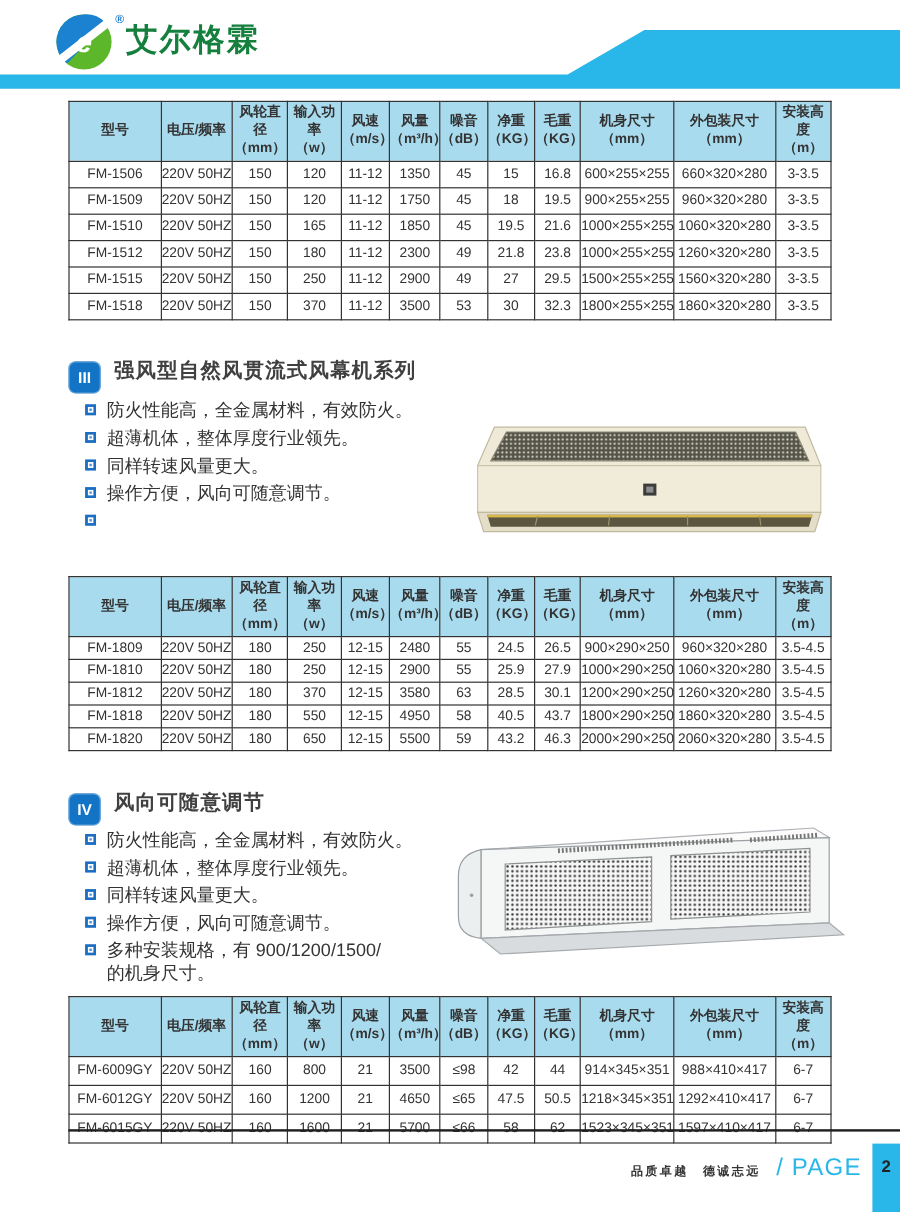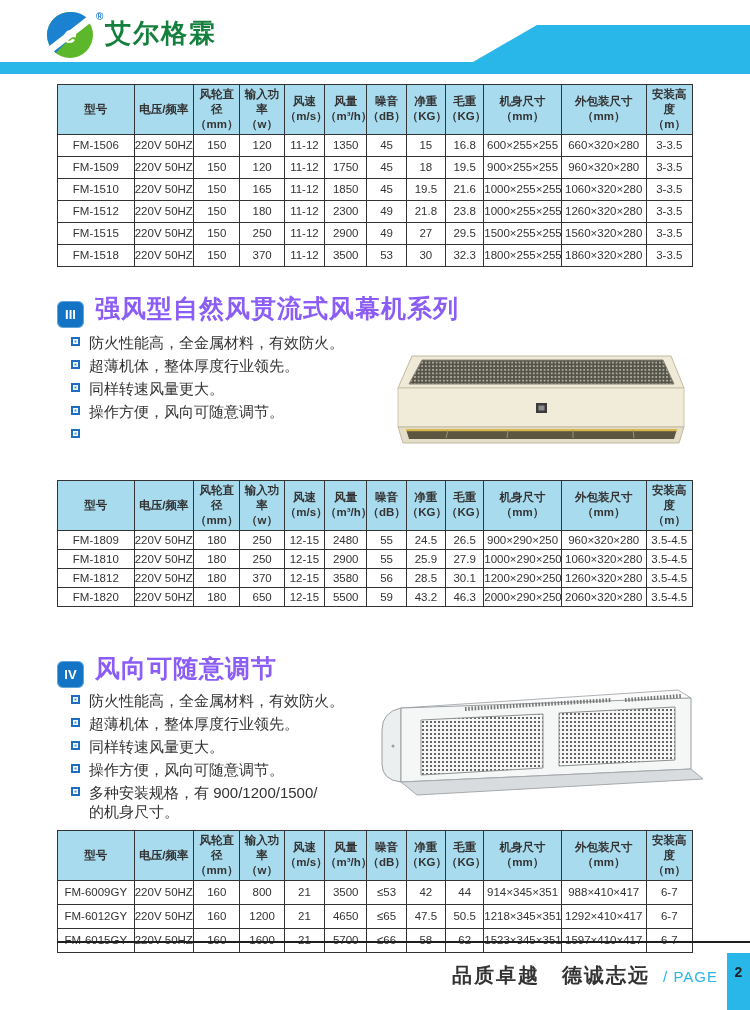--- a/index.html
+++ b/index.html
@@ -26,40 +26,40 @@
   .tbl-1 { left:57px; top:84px; }
   .tbl-2 { left:57px; top:480px; }
   .tbl-3 { left:57px; top:830px; }
 
   
   .sec-head { position:absolute; left:57px; display:flex; align-items:center; gap:11px; }
   .sec-head-3 { top:289px; } .sec-head-4 { top:649px; }
   .sec-badge { width:27px; height:27px; background:#1373c5; border-radius:6px; color:#fff;
                font-size:13px; font-weight:bold; display:flex; align-items:center; justify-content:center;
                box-shadow:inset 0 0 0 1px rgba(255,255,255,.35);margin-top:12px; }
-  .sec-title { font-size:25px; font-weight:bold; color:#8b5cf6; letter-spacing:1px; }
+  .sec-title { font-size:17px; font-weight:bold; color:#404040; letter-spacing:1px; }
 
   
   .features { position:absolute; left:71px; width:322px; }
   .features-3 { top:333px; } .features-4 { top:691px; }
   .bullet-row { display:flex; align-items:flex-start; margin-bottom:4px; }
   .bullet { flex:0 0 auto; width:9px; height:9px; margin:4px 9px 0 0; background:#4d94d8;
             border:2px solid #1b6ec2; box-shadow:inset 0 0 0 1.5px #fff; }
   .bullet-text { font-size:15px; color:#333; line-height:19px; white-space:pre-line; }
 
   
   .product { position:absolute; }
   .product-1 { left:388px; top:350px; }
   .product-2 { left:373px; top:676px; }
 
   
   .footer-rule { position:absolute; left:57px; top:941px; width:693px; height:2px; background:#1f1f1f; }
   .footer-text { position:absolute; top:962px; right:32px; display:flex; align-items:baseline; gap:13px; }
-  .footer-slogan { font-size:20px; font-weight:bold; color:#333; letter-spacing:2px; }
-  .footer-page-label { font-size:15px; color:#29b6e8; letter-spacing:1px; }
+  .footer-slogan { font-size:10px; font-weight:bold; color:#333; letter-spacing:2px; }
+  .footer-page-label { font-size:20px; color:#29b6e8; letter-spacing:1px; }
   .page-badge { position:absolute; left:727px; top:953px; width:23px; height:57px; background:#29b6e8;
                 text-align:center; font-size:14px; font-weight:bold; color:#222; padding-top:11px; }
 </style>
 </head>
 <body>
 
 <div class="page">
 
   <svg class="band-svg" viewBox="0 0 750 75" preserveAspectRatio="none">
     <path d="M0,62 L473,62 L537,25 L750,25 L750,74 L0,74 Z" fill="#29b6e8"></path>
@@ -302,25 +302,39 @@
             <td>1060×320×280</td>
             <td>3.5-4.5</td>
           </tr>
           <tr>
             <td>FM-1812</td>
             <td>220V 50HZ</td>
             <td>180</td>
             <td>370</td>
             <td>12-15</td>
             <td>3580</td>
-            <td>56</td>
+            <td>63</td>
             <td>28.5</td>
             <td>30.1</td>
             <td>1200×290×250</td>
             <td>1260×320×280</td>
+            <td>3.5-4.5</td>
+          </tr>
+          <tr>
+            <td>FM-1818</td>
+            <td>220V 50HZ</td>
+            <td>180</td>
+            <td>550</td>
+            <td>12-15</td>
+            <td>4950</td>
+            <td>58</td>
+            <td>40.5</td>
+            <td>43.7</td>
+            <td>1800×290×250</td>
+            <td>1860×320×280</td>
             <td>3.5-4.5</td>
           </tr>
           <tr>
             <td>FM-1820</td>
             <td>220V 50HZ</td>
             <td>180</td>
             <td>650</td>
             <td>12-15</td>
             <td>5500</td>
             <td>59</td>
@@ -411,21 +425,21 @@
             <th>外包装尺寸<br>（mm）</th>
             <th>安装高度<br>（m）</th>
           </tr>
           <tr>
             <td>FM-6009GY</td>
             <td>220V 50HZ</td>
             <td>160</td>
             <td>800</td>
             <td>21</td>
             <td>3500</td>
-            <td>≤53</td>
+            <td>≤98</td>
             <td>42</td>
             <td>44</td>
             <td>914×345×351</td>
             <td>988×410×417</td>
             <td>6-7</td>
           </tr>
           <tr>
             <td>FM-6012GY</td>
             <td>220V 50HZ</td>
             <td>160</td>

